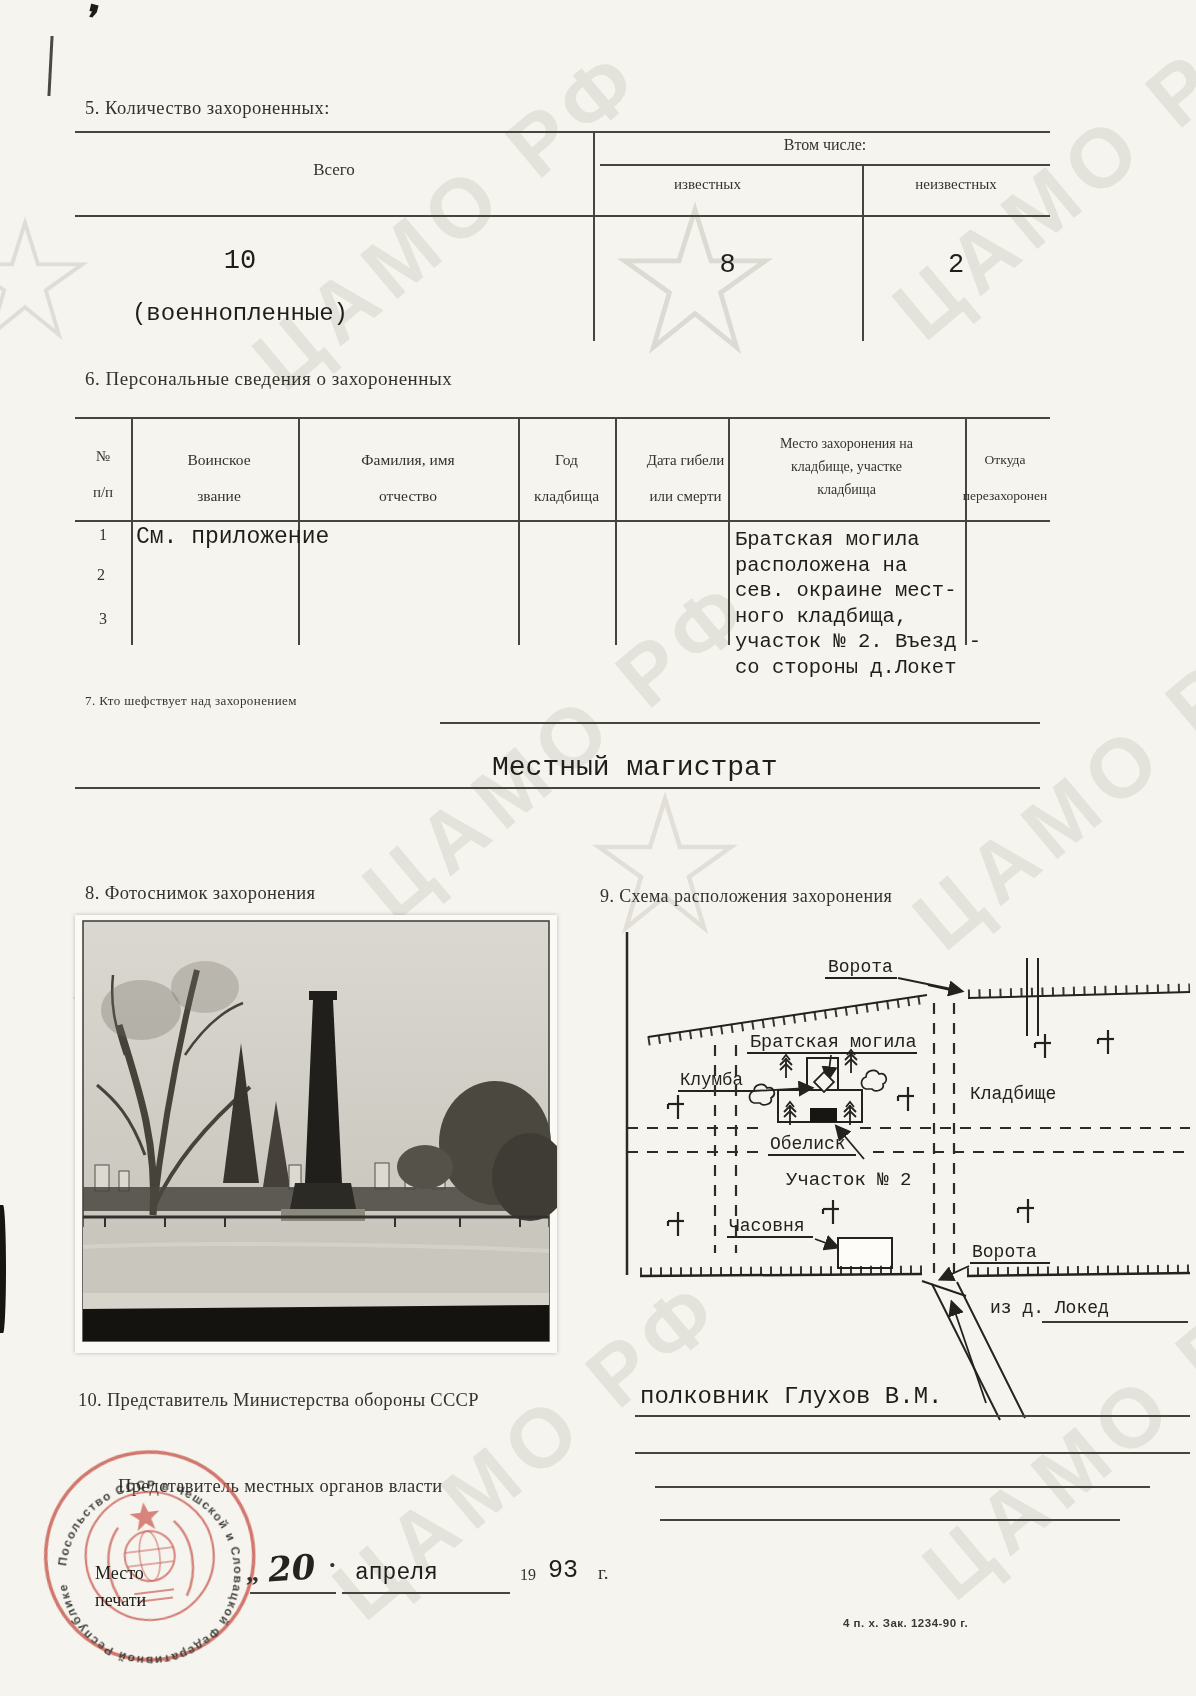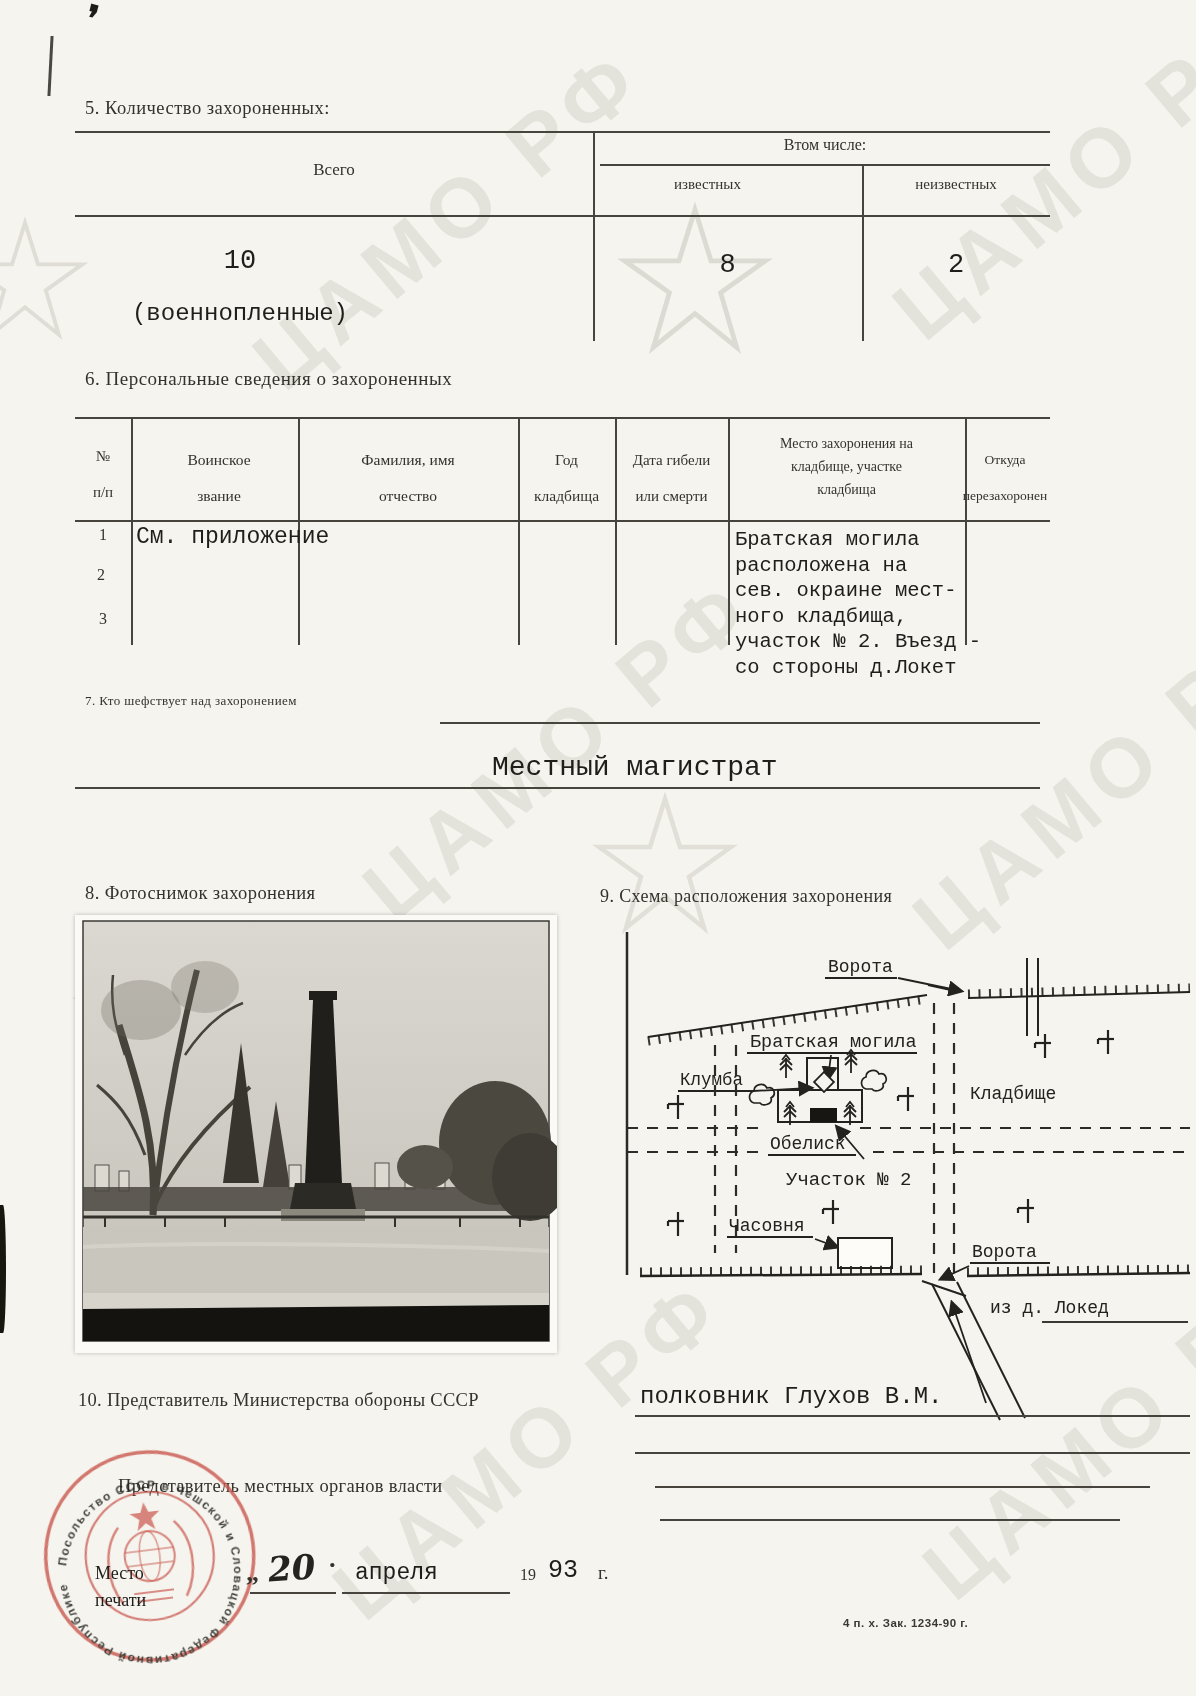--- a/index.html
+++ b/index.html
@@ -79,21 +79,21 @@
   <div class="vrule" style="left:965px;top:417px;height:228px;"></div>
 
   <div class="abs serif ctr pre" style="left:75px;top:438px;width:56px;font-size:15px;line-height:36px;">№
 п/п</div>
   <div class="abs serif ctr pre" style="left:131px;top:442px;width:176px;font-size:15.5px;line-height:36px;">Воинское
 звание</div>
   <div class="abs serif ctr pre" style="left:298px;top:442px;width:220px;font-size:15.5px;line-height:36px;">Фамилия, имя
 отчество</div>
   <div class="abs serif ctr pre" style="left:518px;top:442px;width:97px;font-size:15.5px;line-height:36px;">Год
 кладбища</div>
-  <div class="abs serif ctr pre" style="left:615px;top:442px;width:113px;font-size:15px;line-height:36px;">Дата гибели
+  <div class="abs serif ctr pre" style="left:615px;top:442px;width:113px;font-size:15px;line-height:36px;padding-left:14px;">Дата гибели
 или смерти</div>
   <div class="abs serif ctr pre" style="left:728px;top:432px;width:237px;font-size:14px;line-height:23px;">Место захоронения на
 кладбище, участке
 кладбища</div>
   <div class="abs serif ctr pre" style="left:930px;top:442px;width:150px;font-size:13.5px;line-height:36px;">Откуда
 перезахоронен</div>
 
   <div class="abs serif ctr" style="left:75px;top:526px;width:56px;font-size:16px;">1</div>
   <div class="abs serif ctr" style="left:73px;top:566px;width:56px;font-size:16px;">2</div>
   <div class="abs serif ctr" style="left:75px;top:610px;width:56px;font-size:16px;">3</div>

